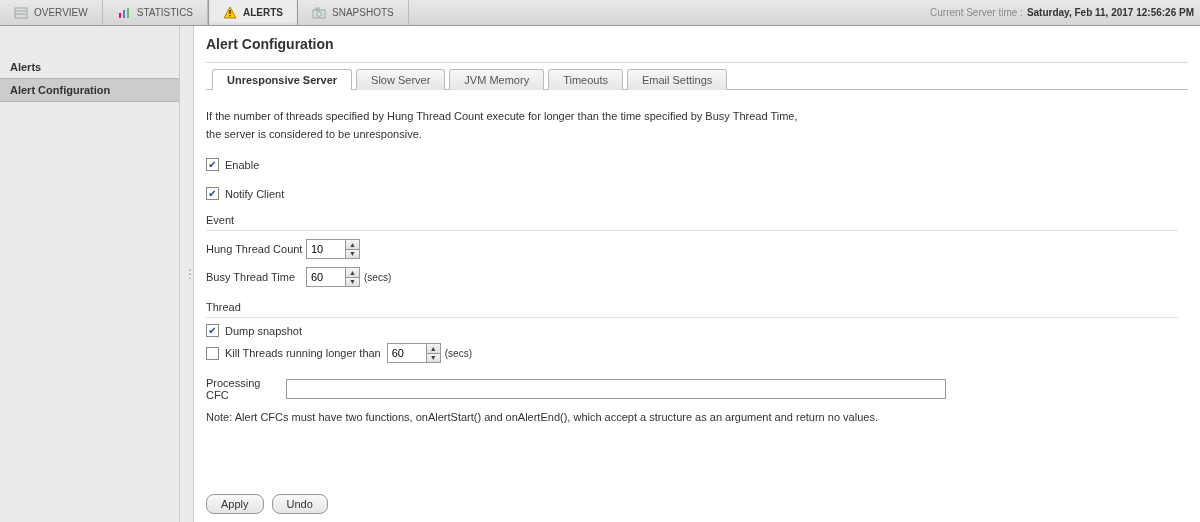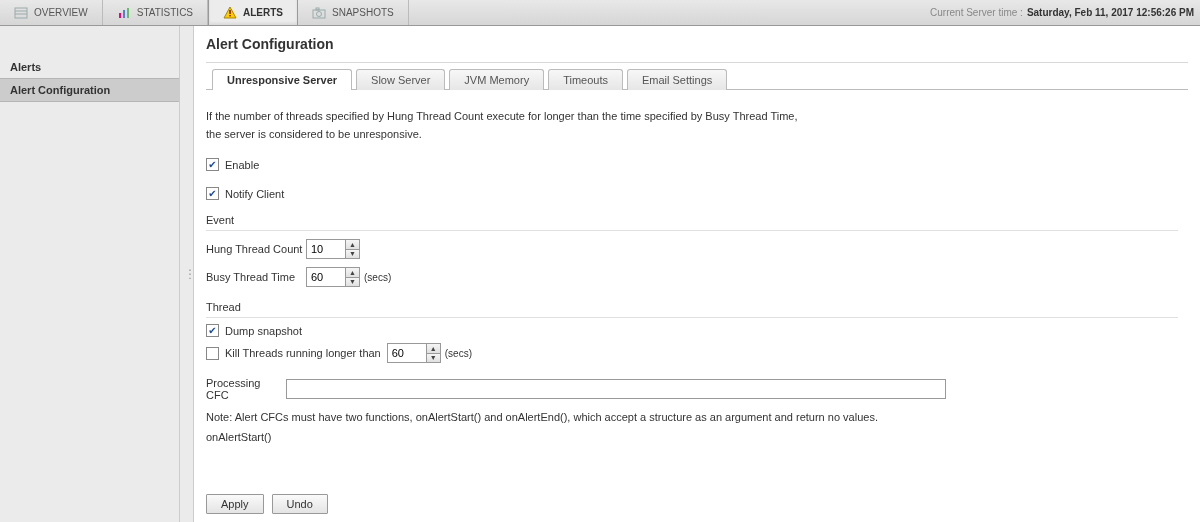--- a/index.html
+++ b/index.html
@@ -243,21 +243,21 @@
     position: absolute;
     left: 12px;
     bottom: 8px;
     display: flex;
     gap: 8px;
   }
   .btn {
     padding: 3px 14px;
     border: 1px solid #999;
     background: linear-gradient(#fafafa,#e4e4e4);
-    border-radius: 1px;
+    border-radius: 8px;
     font-size: 11px;
     cursor: pointer;
   }
 
   
   .scroll-pane::-webkit-scrollbar { width: 15px; }
   .scroll-pane::-webkit-scrollbar-track { background: #eee; border-left:1px solid #ccc; }
   .scroll-pane::-webkit-scrollbar-thumb { background: #c9c9c9; border:1px solid #aaa; }
   .scroll-pane::-webkit-scrollbar-button { background:#e2e2e2; border:1px solid #aaa; height:15px; }
 </style>
@@ -393,21 +393,20 @@
         </div>
         <span class="unit">(secs)</span>
       </div>
 
       <div class="field-row" style="margin-top:14px">
         <span style="width:80px">Processing CFC</span>
         <input class="text-input cfc-input" type="text" value="" style="">
       </div>
 
       <div class="note">Note: Alert CFCs must have two functions, onAlertStart() and onAlertEnd(), which accept a structure as an argument and return no values.</div>
-      <div class="note" style="margin-top:8px; margin-bottom:20px">onAlertStart()</div>
 
     </div>
 
     <div class="footer-btns">
       <div class="btn">Apply</div>
       <div class="btn">Undo</div>
     </div>
   </div>
 </div>
 

